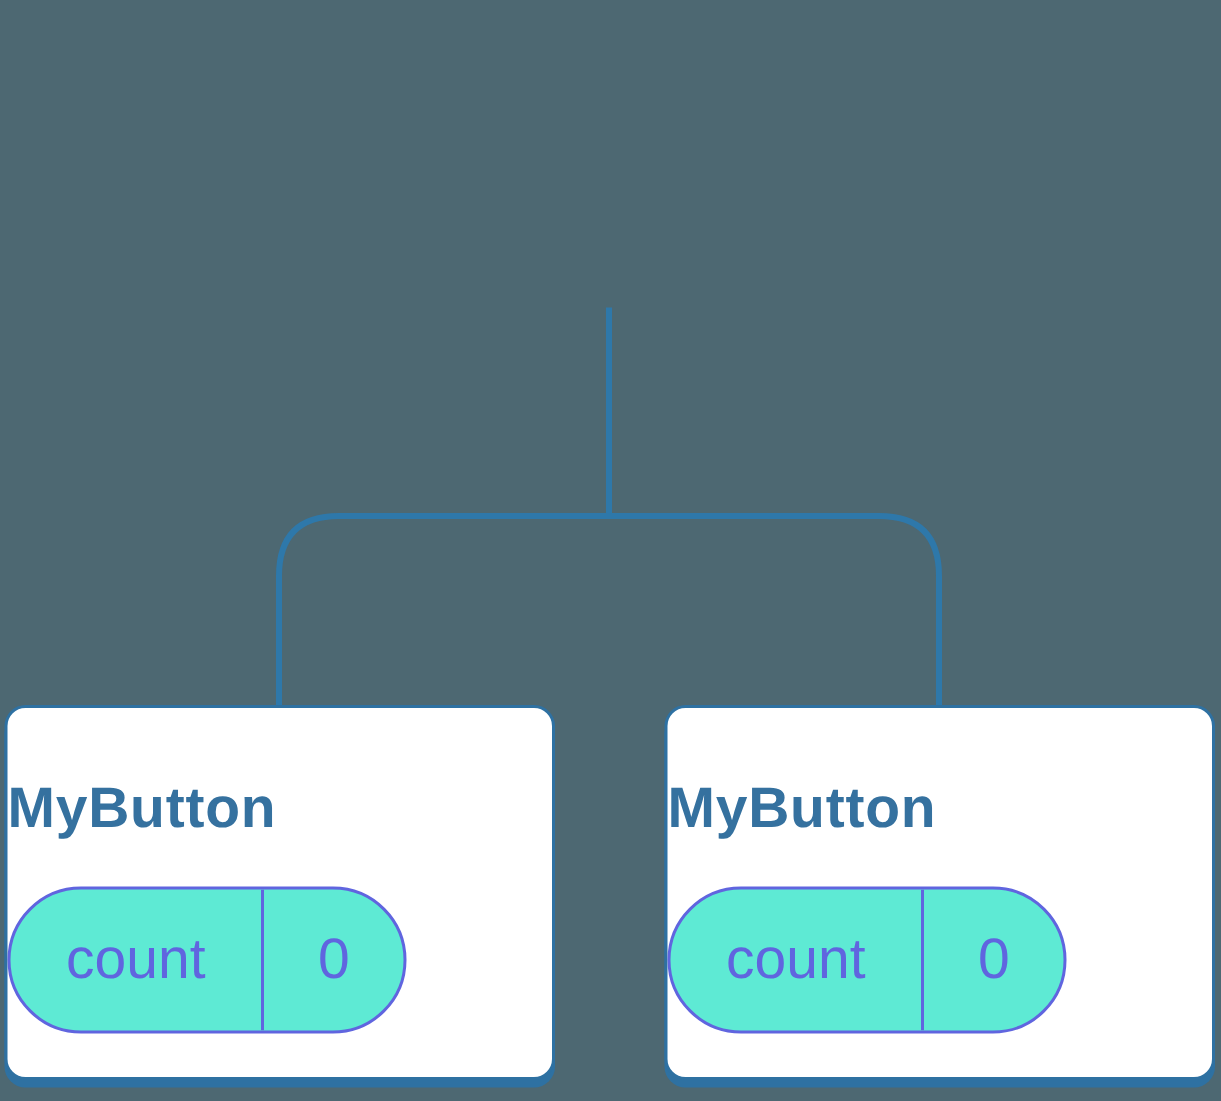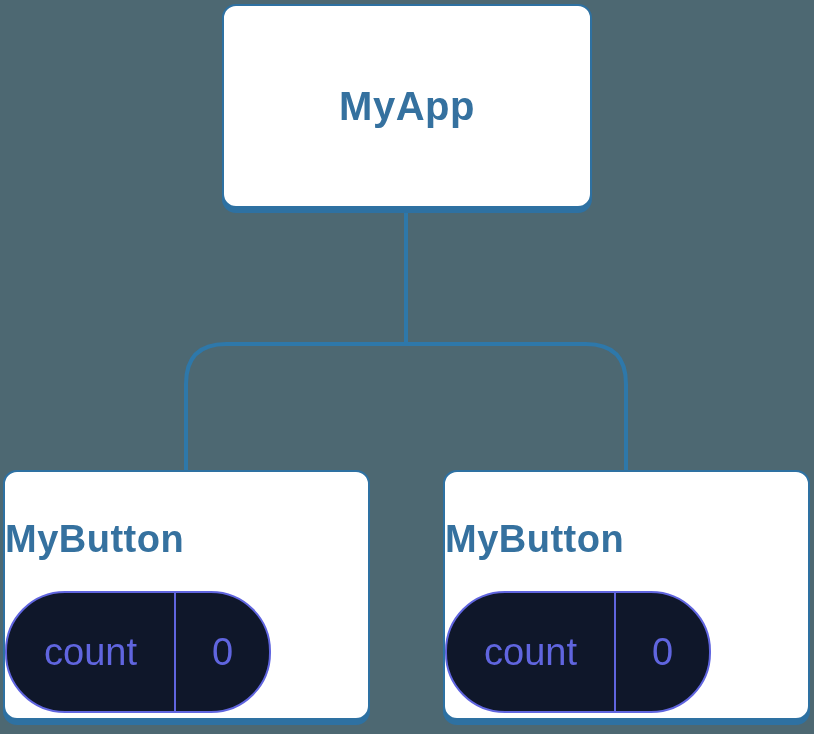--- a/index.html
+++ b/index.html
@@ -55,27 +55,27 @@
     letter-spacing: 0.5px;
   }
   .node-child .node-label {
     margin-top: 48px;
     font-size: 38px;
   }
   .state-pill {
     margin-top: 33px;
     box-sizing: border-box;
     width: 266px;
-    height: 122px;
+    height: 98px;
     border: 2.5px solid #6065df;
     border-radius: 60px;
     display: flex;
     align-items: stretch;
     overflow: hidden;
-    background: #0f172a;
+    background: #5eead4;
   }
   .pill-cell {
     display: flex;
     align-items: center;
     justify-content: center;
     color: #6065df;
     font-size: 38px;
     font-weight: 400;
     line-height: 1;
   }
@@ -89,23 +89,20 @@
 </head>
 <body>
 
 <div class="stage">
 
   <svg class="connector" width="814" height="734" viewBox="0 0 814 734">
     <path d="M406 205 L406 344" fill="none" stroke="#2e78aa" stroke-width="4"></path>
     <path d="M186 472 L186 384 Q186 344 226 344 L586 344 Q626 344 626 384 L626 472" fill="none" stroke="#2e78aa" stroke-width="4"></path>
   </svg>
 
-  <div class="node node-root">
-    <span class="node-label">MyApp</span>
-  </div>
 
   <div class="node node-child node-child-left">
     <span class="node-label">MyButton</span>
     <div class="state-pill">
       <span class="pill-cell pill-key">count</span>
       <span class="pill-divider"></span>
       <span class="pill-cell pill-value">0</span>
     </div>
   </div>
 

